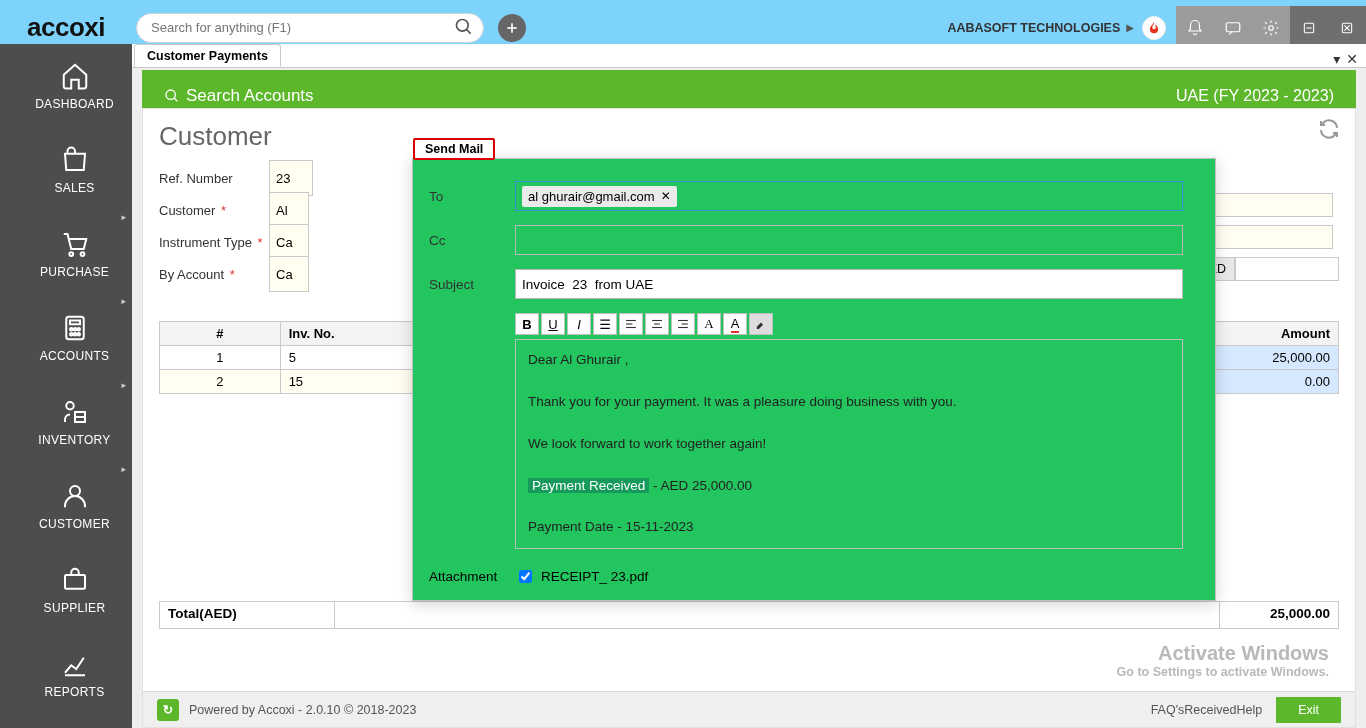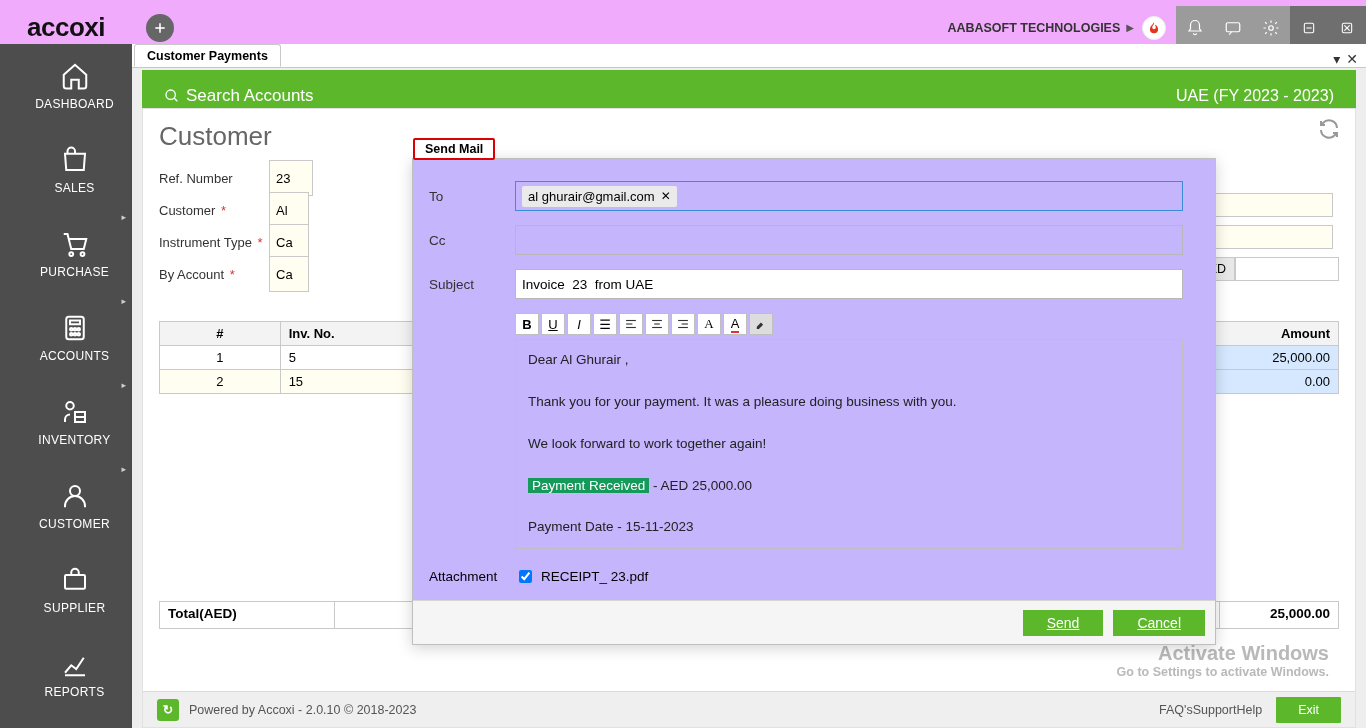--- a/index.html
+++ b/index.html
@@ -1,19 +1,19 @@
 <!DOCTYPE html>
 <html><head>
 <meta charset="utf-8">
 <style>
   * { box-sizing: border-box; font-family: "Segoe UI", Arial, sans-serif; }
   html, body { margin: 0; padding: 0; width: 1366px; height: 728px; overflow: hidden; background: #fff; }
 
   
-  .topbar { height: 56px; display: flex; align-items: center; background: #f0abfc; border-bottom: 1px solid #e5e5e5; }
+  .topbar { height: 56px; display: flex; align-items: center; background: #7dd3fc; border-bottom: 1px solid #e5e5e5; }
   .logo { width: 132px; text-align: center; font-size: 26px; font-weight: 800; color: #111; letter-spacing: -0.5px; }
   .search-wrap { position: relative; width: 348px; margin-left: 4px; }
   .search-input { width: 100%; height: 30px; border: 1px solid #d0d0d0; border-radius: 15px; padding: 0 36px 0 14px; font-size: 13px; color: #888; outline: none; }
   .search-icon-btn { position: absolute; right: 8px; top: 4px; width: 22px; height: 22px; color:#555; }
   .add-circle { width: 28px; height: 28px; background: #666; border-radius: 50%; color: #fff; display:flex; align-items:center; justify-content:center; margin-left: 14px; font-size: 18px; cursor:pointer; }
   .topbar-spacer { flex: 1; }
   .company-name { font-size: 12.5px; font-weight: 600; color: #333; margin-right: 6px; }
   .company-caret { font-size: 10px; color:#555; margin-right: 8px; }
   .flame { width:24px; height:24px; background:#fff; border:1px solid #eee; border-radius:50%; display:flex;align-items:center;justify-content:center; margin-right:10px; }
   .flame svg { width:14px; height:14px; }
@@ -82,21 +82,21 @@
   .watermark .wm2 { font-size:12.5px; }
 
   
   .footer { position:absolute; left:0; right:0; bottom:0; height:36px; background:#efefef; border-top:1px solid #d9d9d9; display:flex; align-items:center; padding:0 14px; font-size:12.5px; color:#555;}
   .footer .fl-logo { width:22px; height:22px; background:#5cb82a; border-radius:3px; margin-right:10px; color:#fff; display:flex; align-items:center; justify-content:center; font-weight:700; }
   .footer .links { margin-left:auto; display:flex; margin-right:14px; }
   .footer .exit { background:#5cb82a; color:#fff; padding:6px 22px; border-radius:1px; cursor:pointer; }
 
   
   .modal-overlay { position:absolute; inset:0; }
-  .modal { position:absolute; left:280px; top:114px; width:804px; background:#c4b5fd; border:1px solid #bfbfbf; box-shadow:0 3px 14px rgba(0,0,0,.18); }
+  .modal { position:absolute; left:280px; top:114px; width:804px; background:#22c55e; border:1px solid #bfbfbf; box-shadow:0 3px 14px rgba(0,0,0,.18); }
   .modal-tab { position:absolute; top:-21px; left:0; height:22px; padding:0 10px; font-size:12.5px; font-weight:600; border:2px solid #d00; background:#fff; display:flex; align-items:center; border-radius:2px; }
   .modal-body { padding:22px 32px 14px 16px; }
   .mrow { display:flex; align-items:center; margin-bottom:14px; font-size:13.5px; }
   .mrow .mlbl { width:86px; color:#333; }
   .mrow .mfld { flex:1; height:30px; border:1px solid #b8b8b8; padding:0 6px; display:flex; align-items:center; }
   .mrow .mfld.to { border:1.5px solid #3a8ed8; }
   .chip { background:#eaeaea; border-radius:2px; padding:3px 6px; font-size:13px; display:flex; align-items:center; gap:6px; }
   .chip .x { font-size:12px; cursor:pointer; }
   .toolbar { display:flex; gap:2px; margin-bottom:4px; margin-top:0; }
   .tb-btn { width:24px; height:22px; border:1px solid #bfbfbf; background:#fff; display:flex; align-items:center; justify-content:center; font-size:13px; cursor:pointer;}
@@ -111,20 +111,29 @@
   .mbtn u { text-decoration:underline; }
 
   svg { display:block; }
 </style>
 </head>
 <body>
 
 <div class="topbar">
   <div class="logo">
     <span>accoxi</span>
+  </div>
+  <div class="search-wrap">
+    <input class="search-input" placeholder="Search for anything (F1)" style="">
+    <span class="search-icon-btn">
+      <svg viewBox="0 0 24 24" width="20" height="20" fill="none" stroke="#555" stroke-width="2">
+          <circle cx="10" cy="10" r="7"></circle>
+          <line x1="20" y1="20" x2="15" y2="15"></line>
+        </svg>
+    </span>
   </div>
   <div class="add-circle">
     <svg viewBox="0 0 24 24" width="16" height="16" fill="none" stroke="#fff" stroke-width="2.4">
         <line x1="12" y1="5" x2="12" y2="19"></line>
         <line x1="5" y1="12" x2="19" y2="12"></line>
       </svg>
   </div>
   <div class="topbar-spacer"></div>
   <span class="company-name">AABASOFT TECHNOLOGIES</span>
   <span class="company-caret">▶</span>
@@ -356,21 +365,21 @@
       <div class="watermark">
         <div class="wm1">Activate Windows</div>
         <div class="wm2">Go to Settings to activate Windows.</div>
       </div>
 
       <div class="footer">
         <div class="fl-logo">↻</div>
         <span>Powered by Accoxi - 2.0.10 © 2018-2023</span>
         <div class="links">
           <span>FAQ's</span>
-          <span>Support</span>
+          <span>Received</span>
           <span>Help</span>
         </div>
         <div class="exit">Exit</div>
       </div>
 
     </div>
   </div>
 
   <div class="modal-overlay">
     <div class="modal">
@@ -452,20 +461,16 @@
 
         <div class="attach-row">
           <div class="albl">Attachment</div>
           <label>
             <input type="checkbox" checked="" style="">
             <span>RECEIPT_ 23.pdf</span>
           </label>
         </div>
       </div>
 
-      <div class="modal-footer">
-        <button class="mbtn"><u>Send</u></button>
-        <button class="mbtn"><u>Cancel</u></button>
-      </div>
     </div>
   </div>
 
 </div>
 
 </body></html>

